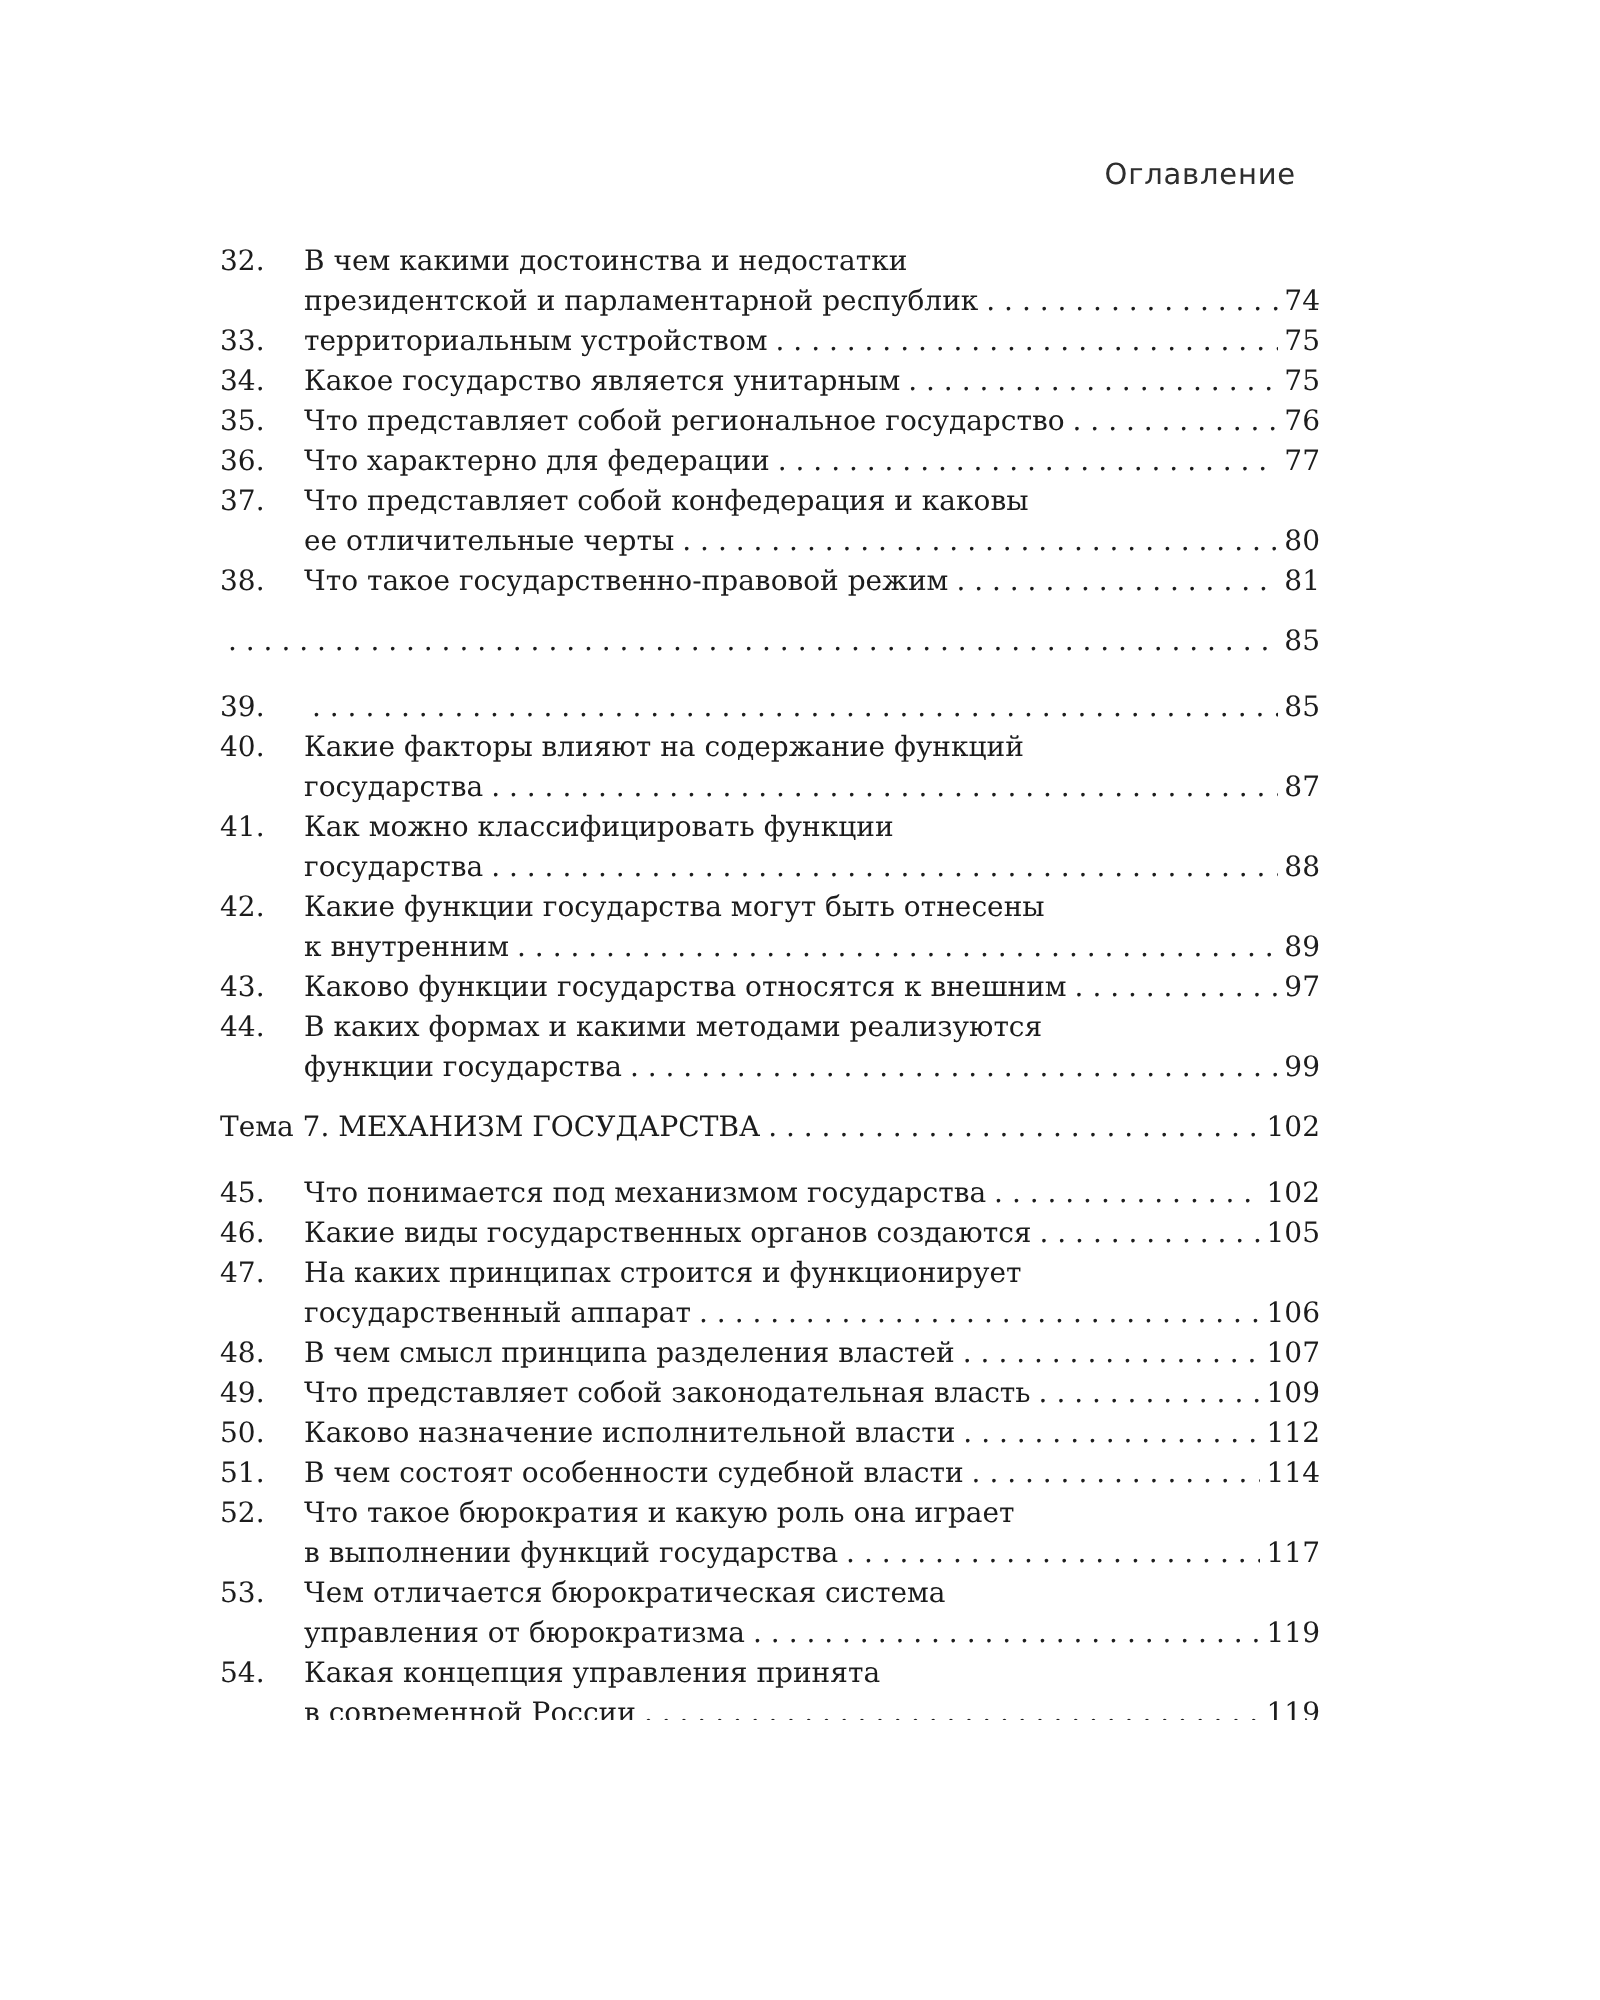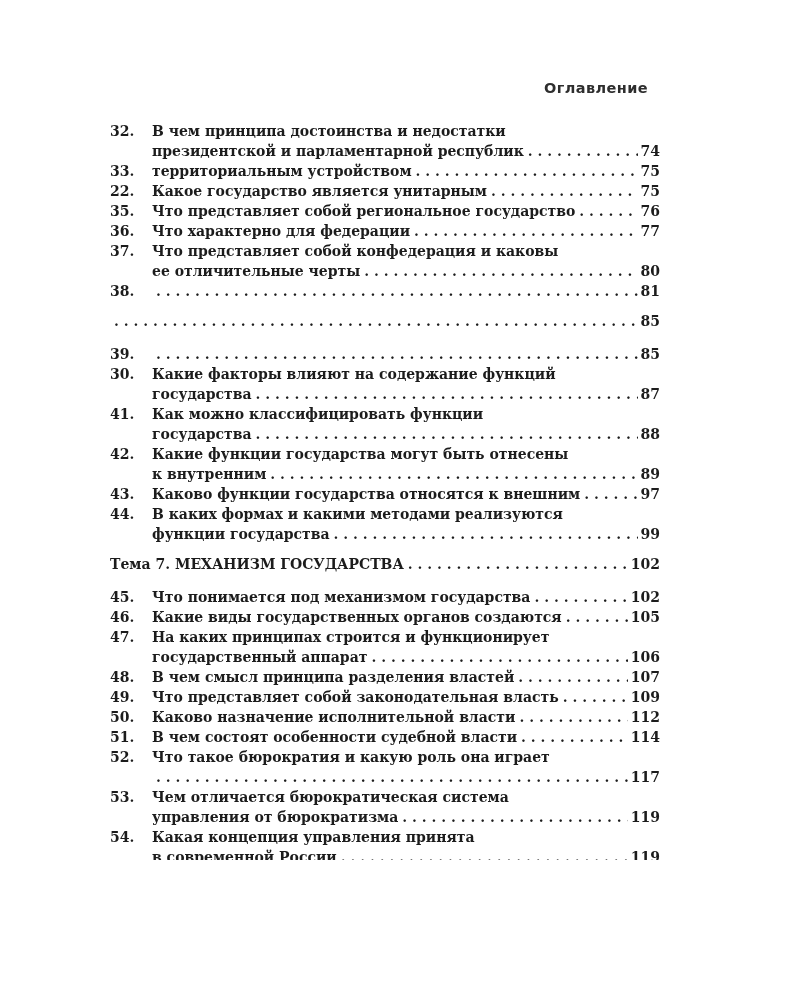--- a/index.html
+++ b/index.html
@@ -1,19 +1,19 @@
 <!DOCTYPE html>
 <html><head>
 <meta charset="utf-8">
 <style>
   html, body { margin: 0; padding: 0; background: #ffffff; }
   body { width: 800px; height: 1000px; }
   .page {
     position: relative; width: 800px; height: 860px;
-    background: #ffffff; overflow: hidden; color: #1c1c1c; font-weight: bold;
+    background: #ffffff; overflow: hidden; color: #1c1c1c;
   }
   .running-header {
     position: absolute; top: 80px; right: 152px;
     font-family: "DejaVu Sans", "Liberation Sans", sans-serif;
     font-size: 14.5px; color: #2e2e2e; letter-spacing: 0.4px;
   }
   .toc {
     position: absolute; top: 121px; left: 110px; width: 550px;
     font-family: "DejaVu Serif", "Liberation Serif", serif;
     font-size: 14px; line-height: 20px;
@@ -40,40 +40,40 @@
 </head>
 <body>
 
 <div class="page" style="background: rgb(255, 255, 255); color: rgb(28, 28, 28);">
   <div class="running-header" style="color: rgb(46, 46, 46);">Оглавление</div>
 
   <div class="toc">
       <div class="entry">
         <span class="num">32.</span>
         <div class="body">
-          <div class="line">В чем принципа достоинства и недостатки</div>
+          <div class="line">В чем какими достоинства и недостатки</div>
           <div class="line last">
             <span class="txt">президентской и парламентарной республик</span>
             <span class="dots">. . . . . . . . . . . . . . . . . . . . . . . . . . . . . . . . . . . . . . . . . . . . . . . . . . . . . . . . . . . . . . . . . . . . . . . . . . . . . . . . . . . . . . . . . . </span>
             <span class="pg">74</span>
           </div>
         </div>
       </div>
       <div class="entry">
         <span class="num">33.</span>
         <div class="body">
           <div class="line last">
             <span class="txt">территориальным устройством</span>
             <span class="dots">. . . . . . . . . . . . . . . . . . . . . . . . . . . . . . . . . . . . . . . . . . . . . . . . . . . . . . . . . . . . . . . . . . . . . . . . . . . . . . . . . . . . . . . . . . </span>
             <span class="pg">75</span>
           </div>
         </div>
       </div>
       <div class="entry">
-        <span class="num">22.</span>
+        <span class="num">34.</span>
         <div class="body">
           <div class="line last">
             <span class="txt">Какое государство является унитарным</span>
             <span class="dots">. . . . . . . . . . . . . . . . . . . . . . . . . . . . . . . . . . . . . . . . . . . . . . . . . . . . . . . . . . . . . . . . . . . . . . . . . . . . . . . . . . . . . . . . . . </span>
             <span class="pg">75</span>
           </div>
         </div>
       </div>
       <div class="entry">
         <span class="num">35.</span>
@@ -103,40 +103,41 @@
             <span class="txt">ее отличительные черты</span>
             <span class="dots">. . . . . . . . . . . . . . . . . . . . . . . . . . . . . . . . . . . . . . . . . . . . . . . . . . . . . . . . . . . . . . . . . . . . . . . . . . . . . . . . . . . . . . . . . . </span>
             <span class="pg">80</span>
           </div>
         </div>
       </div>
       <div class="entry">
         <span class="num">38.</span>
         <div class="body">
           <div class="line last">
+            <span class="txt">Что такое государственно-правовой режим</span>
             <span class="dots">. . . . . . . . . . . . . . . . . . . . . . . . . . . . . . . . . . . . . . . . . . . . . . . . . . . . . . . . . . . . . . . . . . . . . . . . . . . . . . . . . . . . . . . . . . </span>
             <span class="pg">81</span>
           </div>
         </div>
       </div>
       <div class="section">
         <span class="dots">. . . . . . . . . . . . . . . . . . . . . . . . . . . . . . . . . . . . . . . . . . . . . . . . . . . . . . . . . . . . . . . . . . . . . . . . . . . . . . . . . . . . . . . . . . </span>
         <span class="pg">85</span>
       </div>
       <div class="entry">
         <span class="num">39.</span>
         <div class="body">
           <div class="line last">
             <span class="dots">. . . . . . . . . . . . . . . . . . . . . . . . . . . . . . . . . . . . . . . . . . . . . . . . . . . . . . . . . . . . . . . . . . . . . . . . . . . . . . . . . . . . . . . . . . </span>
             <span class="pg">85</span>
           </div>
         </div>
       </div>
       <div class="entry">
-        <span class="num">30.</span>
+        <span class="num">40.</span>
         <div class="body">
           <div class="line">Какие факторы влияют на содержание функций</div>
           <div class="line last">
             <span class="txt">государства</span>
             <span class="dots">. . . . . . . . . . . . . . . . . . . . . . . . . . . . . . . . . . . . . . . . . . . . . . . . . . . . . . . . . . . . . . . . . . . . . . . . . . . . . . . . . . . . . . . . . . </span>
             <span class="pg">87</span>
           </div>
         </div>
       </div>
       <div class="entry">
@@ -256,20 +257,21 @@
             <span class="dots">. . . . . . . . . . . . . . . . . . . . . . . . . . . . . . . . . . . . . . . . . . . . . . . . . . . . . . . . . . . . . . . . . . . . . . . . . . . . . . . . . . . . . . . . . . </span>
             <span class="pg">114</span>
           </div>
         </div>
       </div>
       <div class="entry">
         <span class="num">52.</span>
         <div class="body">
           <div class="line">Что такое бюрократия и какую роль она играет</div>
           <div class="line last">
+            <span class="txt">в выполнении функций государства</span>
             <span class="dots">. . . . . . . . . . . . . . . . . . . . . . . . . . . . . . . . . . . . . . . . . . . . . . . . . . . . . . . . . . . . . . . . . . . . . . . . . . . . . . . . . . . . . . . . . . </span>
             <span class="pg">117</span>
           </div>
         </div>
       </div>
       <div class="entry">
         <span class="num">53.</span>
         <div class="body">
           <div class="line">Чем отличается бюрократическая система</div>
           <div class="line last">

